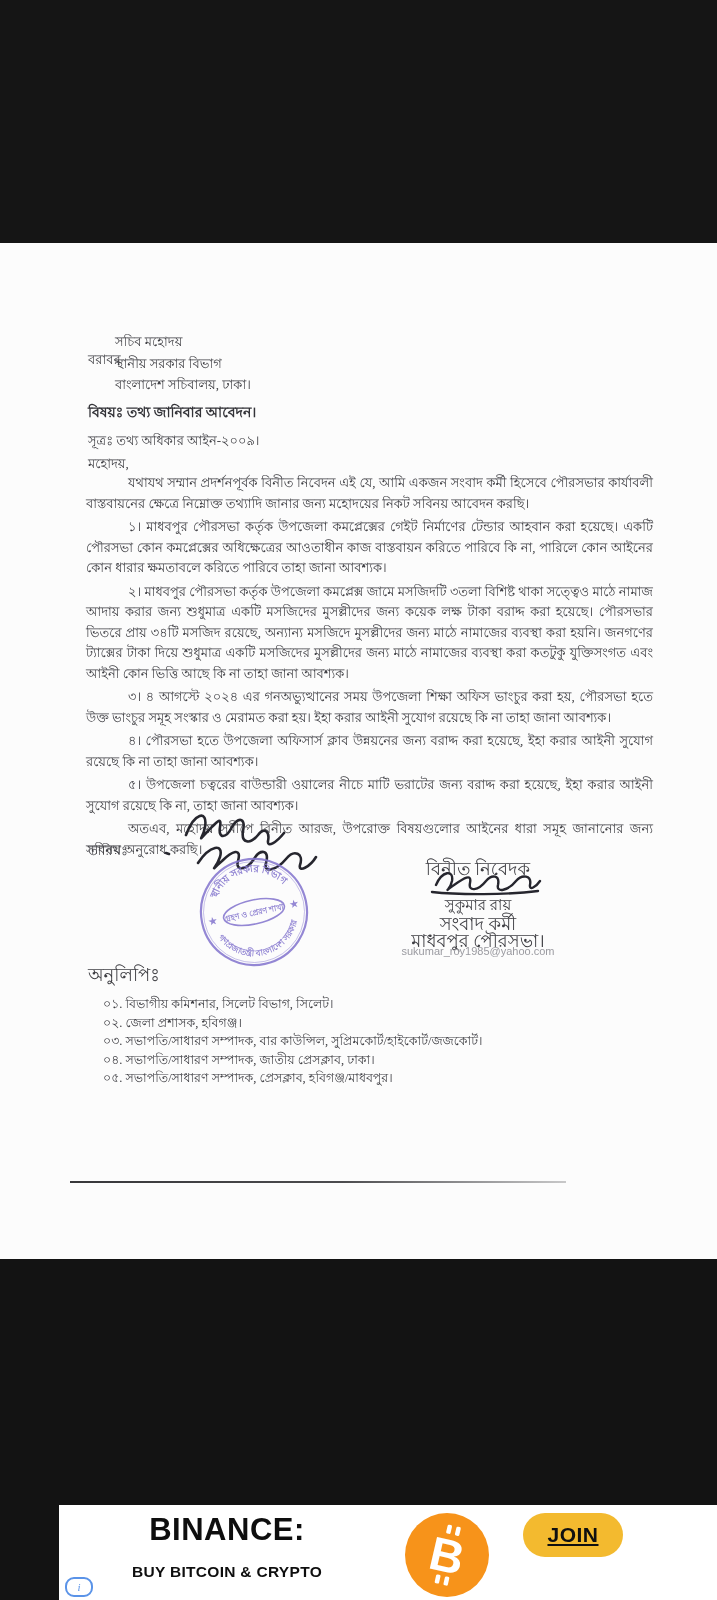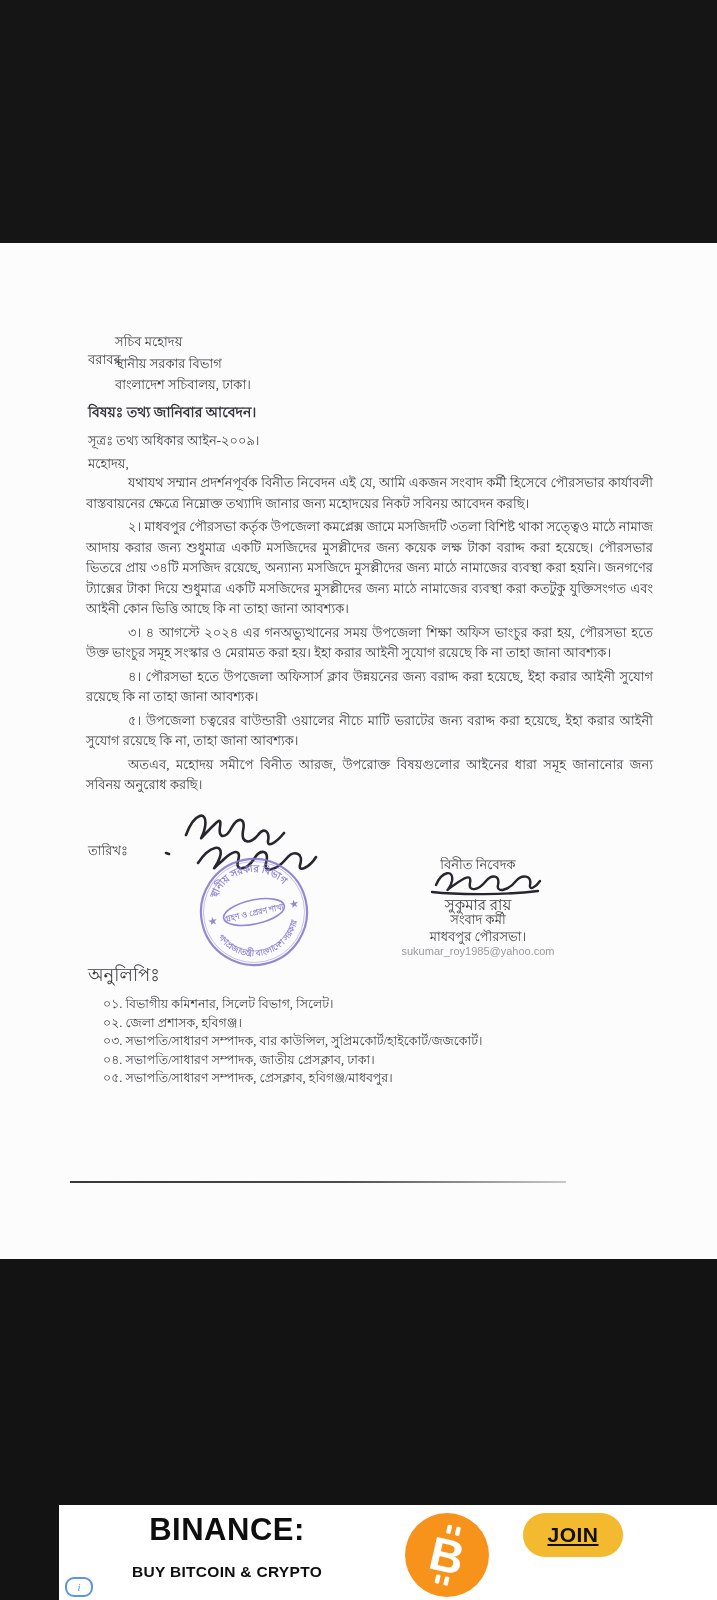--- a/index.html
+++ b/index.html
@@ -26,21 +26,21 @@
   .letter-body p{
     margin:0 0 3px 0;font-size:13px;line-height:20.5px;text-indent:42px;color:#3d3d42;
   }
   .cc{left:88px;top:718px;width:560px;}
   .cc-label{font-size:18px;margin-bottom:3px;}
   .cc-item{font-size:12.5px;line-height:18.6px;padding-left:15px;}
   .scan-line{
     left:70px;top:938px;width:496px;height:2px;
     background:linear-gradient(to right,rgba(45,45,48,.95) 0%,rgba(45,45,48,.85) 55%,rgba(45,45,48,.25) 100%);
   }
-  .signoff-line{width:200px;left:378px;text-align:center;font-size:13px;}
+  .signoff-line{width:200px;left:378px;text-align:center;font-size:18px;}
   .email{font-family:"Liberation Sans","DejaVu Sans",sans-serif;font-size:11px;color:#9a9aa0;}
   .date-label{left:88px;top:598px;font-size:13px;}
 
   
   .ad{
     position:absolute;left:59px;top:1505px;width:678px;height:95px;background:#ffffff;
     font-family:"Liberation Sans","DejaVu Sans",sans-serif;cursor:pointer;
   }
   .ad-strip{position:absolute;left:657px;top:1505px;width:60px;height:95px;background:#2b2b2b;}
   .ad-text{position:absolute;left:27px;top:8px;width:282px;text-align:center;color:#0e0e0e;}
@@ -84,20 +84,21 @@
     <div class="abs subject" style="left:88px;top:158px;">বিষয়ঃ তথ্য জানিবার আবেদন।</div>
 
     <div class="abs t13" style="left:88px;top:187px;">সূত্রঃ তথ্য অধিকার আইন-২০০৯।</div>
 
     <div class="abs t13" style="left:88px;top:210px;">মহোদয়,</div>
 
     <div class="abs letter-body">
       <p>যথাযথ সম্মান প্রদর্শনপূর্বক বিনীত নিবেদন এই যে, আমি একজন সংবাদ কর্মী হিসেবে পৌরসভার কার্যাবলী বাস্তবায়নের ক্ষেত্রে নিম্নোক্ত তথ্যাদি জানার জন্য মহোদয়ের নিকট সবিনয় আবেদন করছি।</p>
       <div>
 
+      <p>১। মাধবপুর পৌরসভা কর্তৃক উপজেলা কমপ্লেক্সের গেইট নির্মাণের টেন্ডার আহবান করা হয়েছে। একটি পৌরসভা কোন কমপ্লেক্সের অধিক্ষেত্রের আওতাধীন কাজ বাস্তবায়ন করিতে পারিবে কি না, পারিলে কোন আইনের কোন ধারার ক্ষমতাবলে করিতে পারিবে তাহা জানা আবশ্যক।</p>
           <p>২। মাধবপুর পৌরসভা কর্তৃক উপজেলা কমপ্লেক্স জামে মসজিদটি ৩তলা বিশিষ্ট থাকা সত্ত্বেও মাঠে নামাজ আদায় করার জন্য শুধুমাত্র একটি মসজিদের মুসল্লীদের জন্য কয়েক লক্ষ টাকা বরাদ্দ করা হয়েছে। পৌরসভার ভিতরে প্রায় ৩৪টি মসজিদ রয়েছে, অন্যান্য মসজিদে মুসল্লীদের জন্য মাঠে নামাজের ব্যবস্থা করা হয়নি। জনগণের ট্যাক্সের টাকা দিয়ে শুধুমাত্র একটি মসজিদের মুসল্লীদের জন্য মাঠে নামাজের ব্যবস্থা করা কতটুকু যুক্তিসংগত এবং আইনী কোন ভিত্তি আছে কি না তাহা জানা আবশ্যক।</p>
           <p>৩। ৪ আগস্টে ২০২৪ এর গনঅভ্যুত্থানের সময় উপজেলা শিক্ষা অফিস ভাংচুর করা হয়, পৌরসভা হতে উক্ত ভাংচুর সমূহ সংস্কার ও মেরামত করা হয়। ইহা করার আইনী সুযোগ রয়েছে কি না তাহা জানা আবশ্যক।</p>
           <p>৪। পৌরসভা হতে উপজেলা অফিসার্স ক্লাব উন্নয়নের জন্য বরাদ্দ করা হয়েছে, ইহা করার আইনী সুযোগ রয়েছে কি না তাহা জানা আবশ্যক।</p>
           <p>৫। উপজেলা চত্বরের বাউন্ডারী ওয়ালের নীচে মাটি ভরাটের জন্য বরাদ্দ করা হয়েছে, ইহা করার আইনী সুযোগ রয়েছে কি না, তাহা জানা আবশ্যক।</p>
         </div>
       <p>অতএব, মহোদয় সমীপে বিনীত আরজ, উপরোক্ত বিষয়গুলোর আইনের ধারা সমূহ জানানোর জন্য সবিনয় অনুরোধ করছি।</p>
     </div>
 
     <div class="abs date-label">তারিখঃ</div>
 

